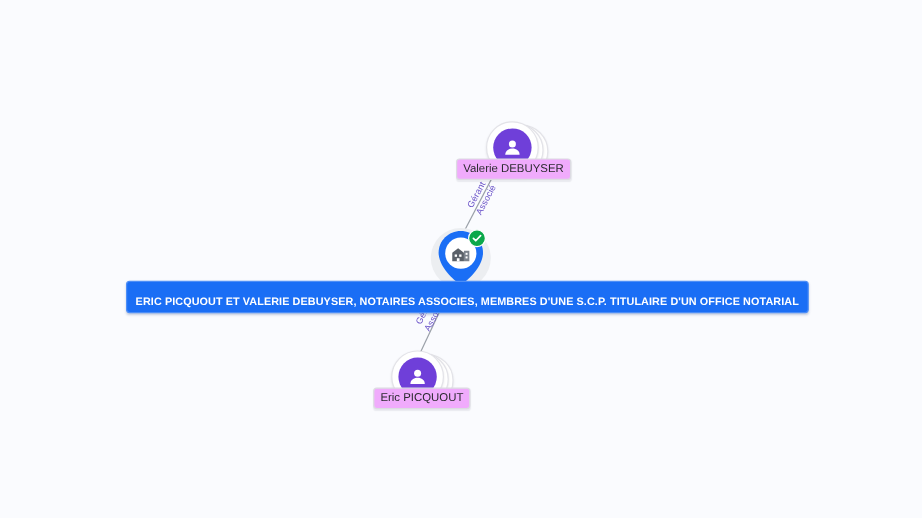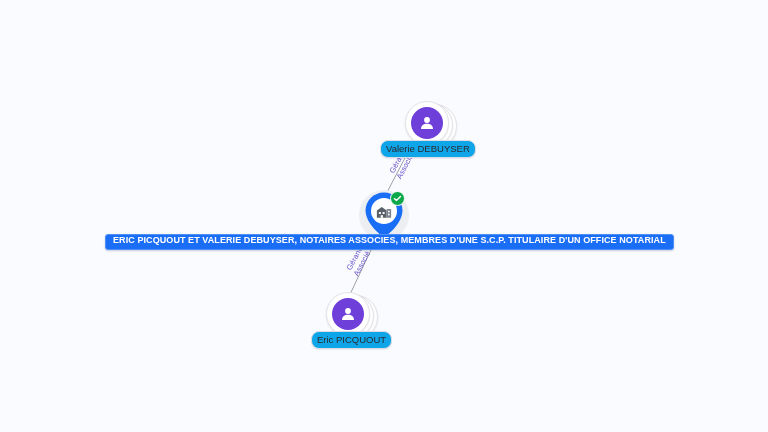--- a/index.html
+++ b/index.html
@@ -70,29 +70,28 @@
     background: #6f3fd9;
     display: flex;
     align-items: center;
     justify-content: center;
   }
   .person-avatar svg { display: block; }
 
   
   .name-label {
     position: absolute;
-    background: #0ea5e9;
+    background: #f0abfc;
     border: 1px solid #dcdce2;
-    border-radius: 8px;
+    border-radius: 3px;
     color: #2a2a2e;
     font-size: 9.5px;
     padding: 2px 5px 3px 5px;
     white-space: nowrap;
     box-shadow: 0 1px 1px rgba(20,20,40,0.07);
-    margin-top: 8px;
   }
 
   
   .company-node {
     position: absolute;
     width: 58px;
     height: 58px;
   }
   .pin-halo {
     position: absolute;
@@ -138,21 +137,21 @@
   
   .company-banner {
     position: absolute;
     background: #1a6ef5;
     border: 1px solid #4d8ef7;
     border-radius: 3px;
     color: #ffffff;
     font-size: 9px;
     font-weight: bold;
     letter-spacing: 0.08px;
-    padding: 0 7px 4px 7px;
+    padding: 11px 7px 4px 7px;
     white-space: nowrap;
     box-shadow: 0 1px 2px rgba(10,40,110,0.22);
   }
 </style>
 </head>
 <body style="background: rgb(250, 251, 254);">
 
 <svg id="graph-canvas" viewBox="0 0 768 432" xmlns="http://www.w3.org/2000/svg">
 
   <path class="edge-line" d="M 383 200 L 418 133"></path>

